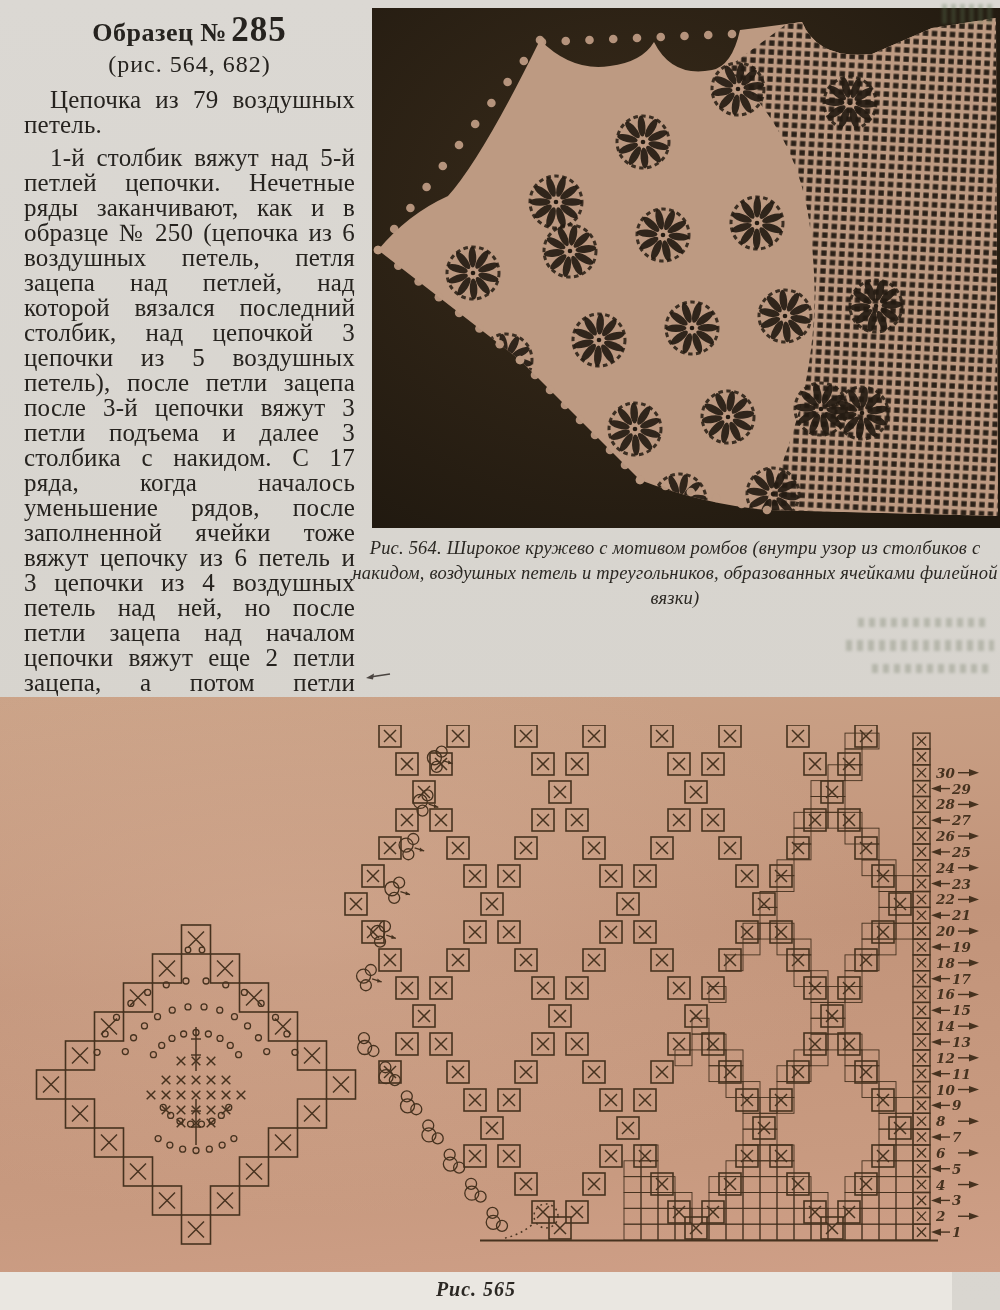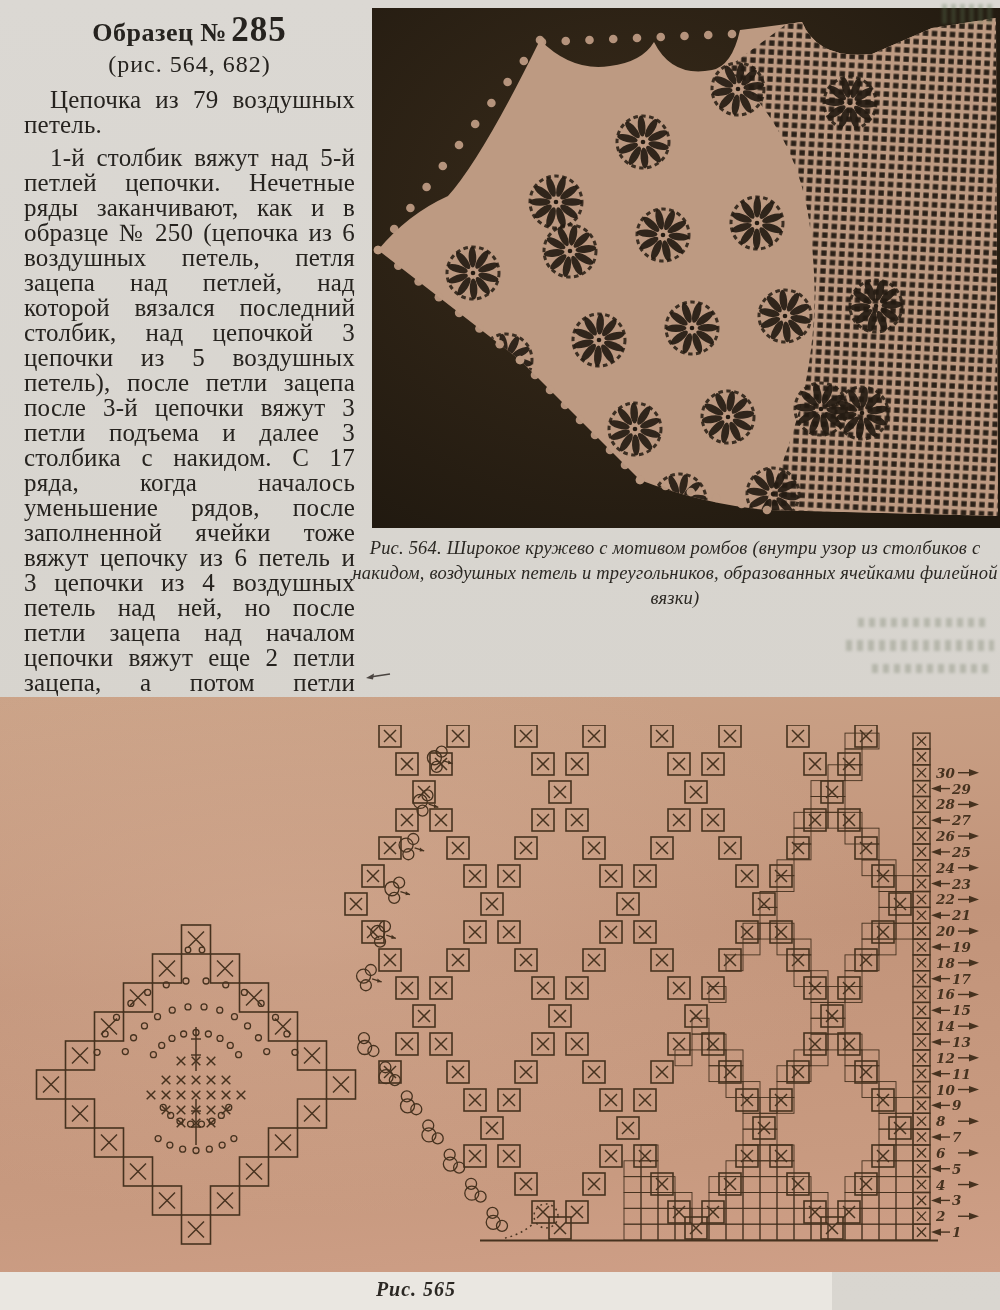--- a/index.html
+++ b/index.html
@@ -9,21 +9,21 @@
   .title-line1{font-weight:bold;white-space:nowrap;}
   .title-label{font-size:26px;letter-spacing:.5px;}
   .title-number{font-size:35px;letter-spacing:1px;}
   .title-sub{font-size:24px;margin-top:3px;letter-spacing:1px;}
   .body-par{font-size:25px;line-height:25px;text-align:justify;text-indent:26px;margin:8px;letter-spacing:.2px;word-spacing:1.5px;}
   .photo-wrap{position:absolute;left:372px;top:8px;width:628px;height:520px;background:#231a11;}
   .caption-564{position:absolute;left:350px;top:536px;width:650px;font-style:italic;font-size:18.5px;line-height:25px;text-align:center;color:#2b2823;letter-spacing:.2px;}
   .diagram-wrap{position:absolute;left:0;top:697px;width:1000px;height:575px;background:
      radial-gradient(ellipse at 30% 40%, rgba(222,184,160,.35), rgba(0,0,0,0) 60%),
      linear-gradient(175deg,#cba388 0%,#c2947a 45%,#c89a80 80%,#cf9f87 100%);}
-  .strip-565{position:absolute;left:0;top:1272px;width:832px;height:38px;background:#eae7e1;text-align:center;}
+  .strip-565{position:absolute;left:0;top:1272px;width:952px;height:38px;background:#eae7e1;text-align:center;}
   .caption-565{display:inline-block;margin-top:6px;font-style:italic;font-weight:bold;font-size:20px;color:#2b2823;letter-spacing:1px;}
   .smudge{position:absolute;filter:blur(1.6px);opacity:.55;background:repeating-linear-gradient(90deg,rgba(104,114,90,.55) 0 6px,rgba(0,0,0,0) 6px 11px);}
   .smudge.s1{left:858px;top:618px;width:130px;height:9px;}
   .smudge.s2{left:846px;top:640px;width:148px;height:11px;}
   .smudge.s3{left:872px;top:664px;width:118px;height:9px;}
   .smudge.s4{left:942px;top:4px;width:54px;height:20px;background:repeating-linear-gradient(90deg,rgba(96,120,86,.6) 0 5px,rgba(0,0,0,0) 5px 9px);}
   .stray-arrow{position:absolute;left:360px;top:668px;width:40px;height:16px;}
   svg{display:block;}
 </style>
 </head>

